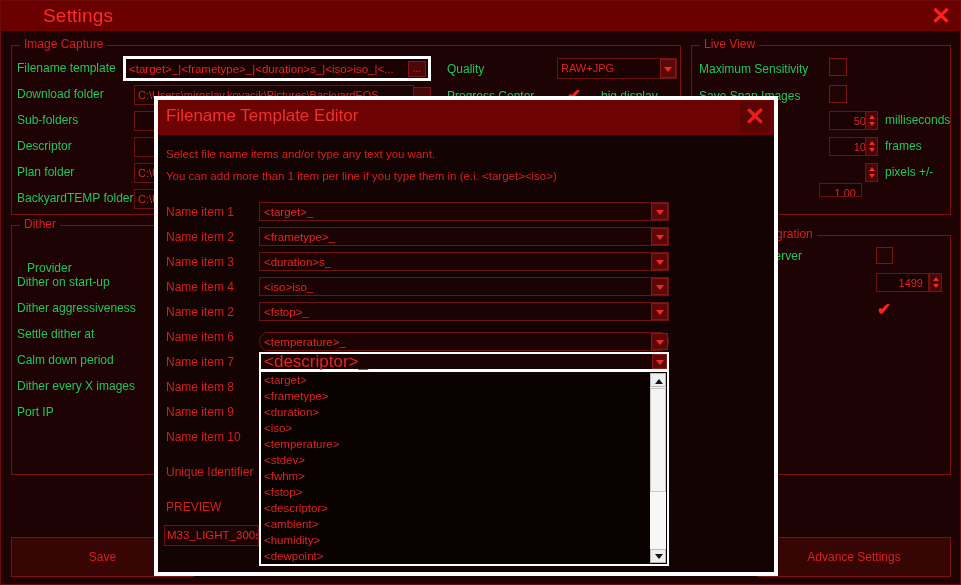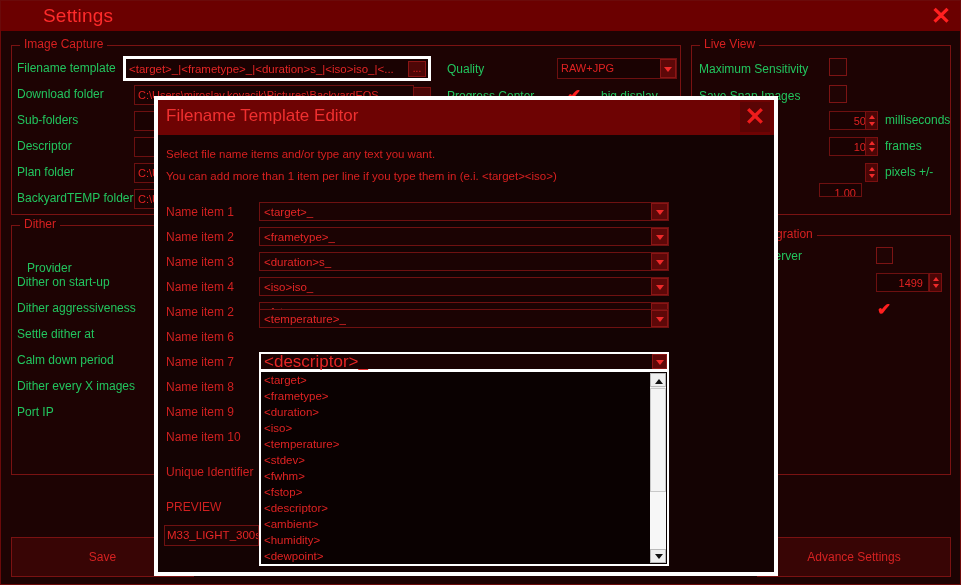--- a/index.html
+++ b/index.html
@@ -355,21 +355,21 @@
     <div class="arw"></div>
   </div>
 
   <div class="dlg-label" style="left:8px;top:205px;">Name item 2</div>
   <div class="dlg-combo" style="top:202px;">
     <div class="val">&lt;fstop&gt;_</div>
     <div class="arw"></div>
   </div>
 
   <div class="dlg-label" style="left:8px;top:230px;">Name item 6</div>
-  <div class="dlg-combo" style="top:209px;">
+  <div class="dlg-combo" style="top:232px;border-radius:9px;">
     <div class="val">&lt;temperature&gt;_</div>
     <div class="arw"></div>
   </div>
 
   <div class="dlg-label" style="left:8px;top:255px;">Name item 7</div>
   <div id="combo-open">
     <div class="val">&lt;descriptor&gt;_</div>
     <div class="arw"></div>
   </div>
 

